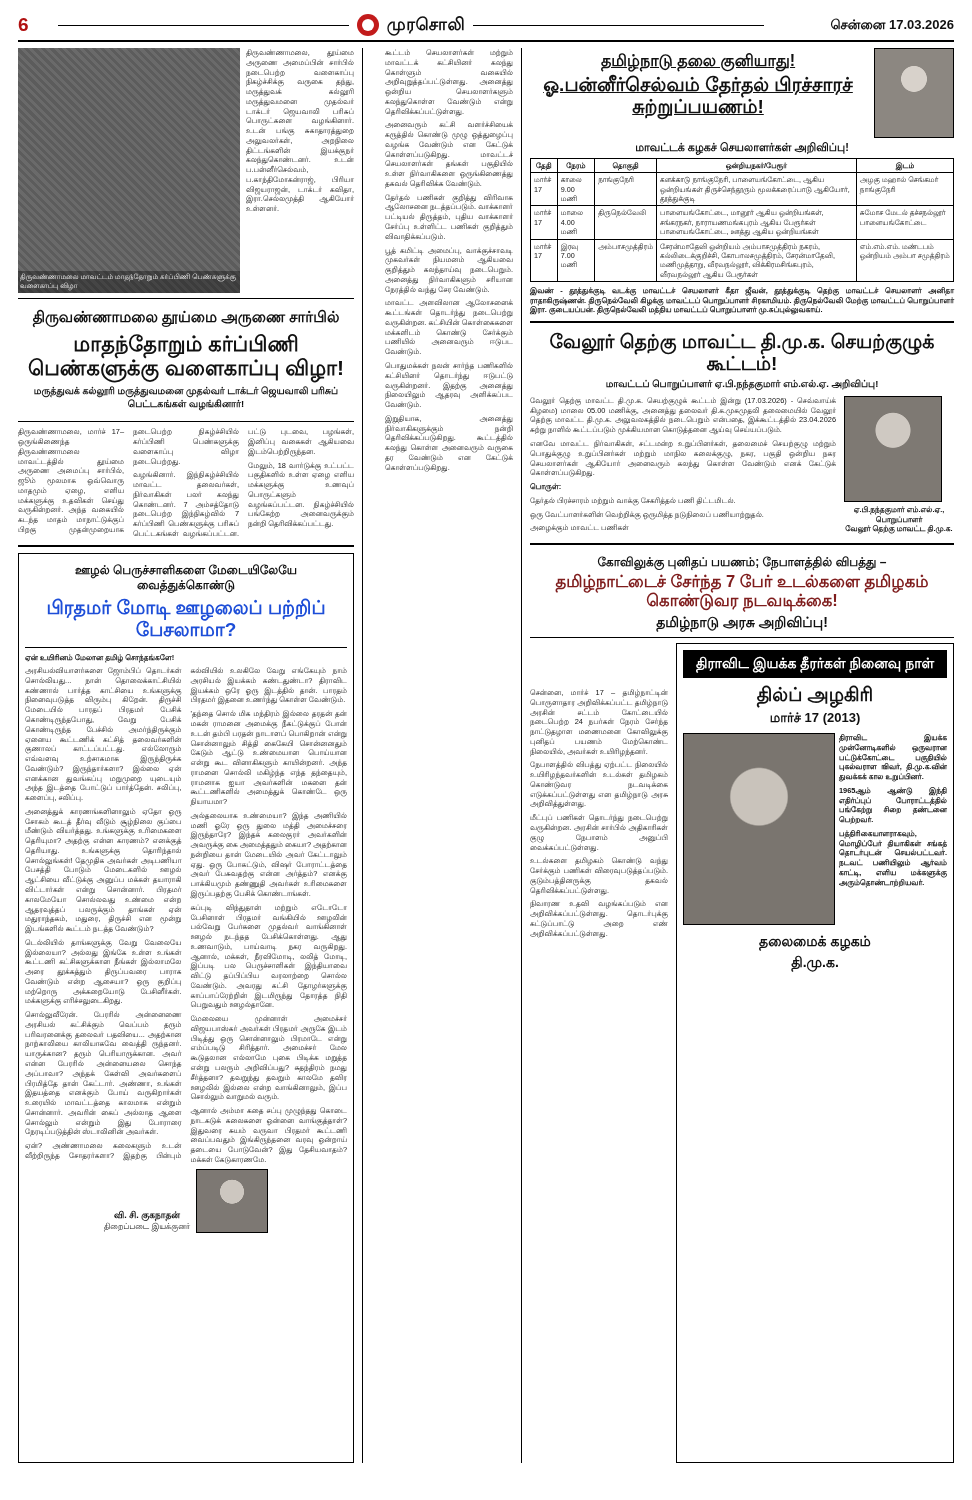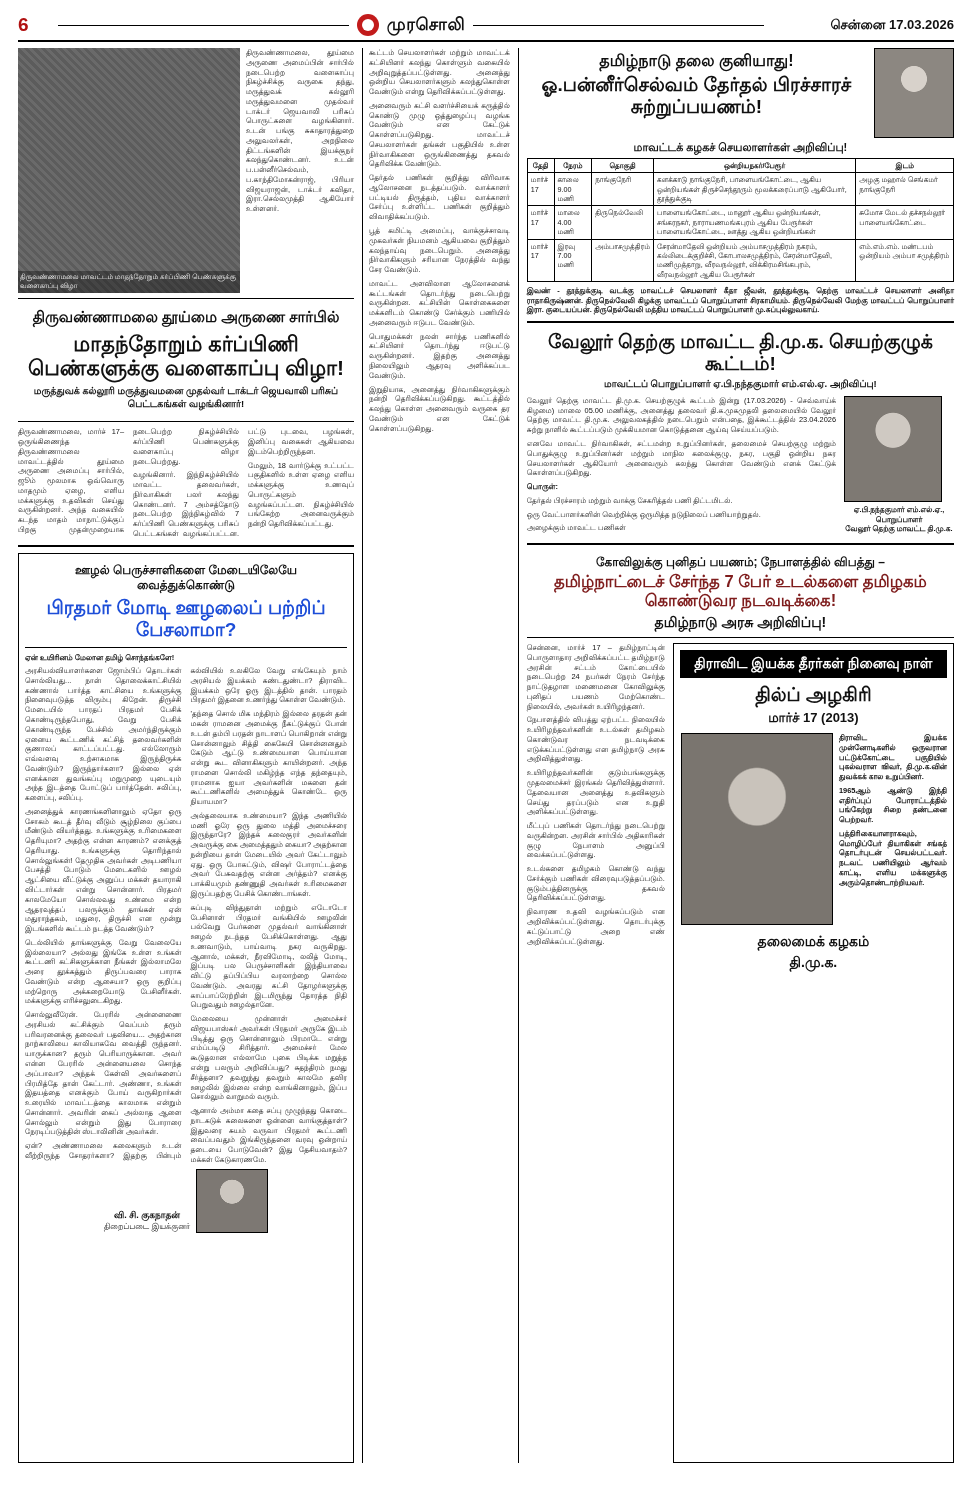--- a/index.html
+++ b/index.html
@@ -136,37 +136,37 @@
         <div class="author-box">
           <div class="author-txt">
             <div>வி. சி. குகநாதன்</div>
             <div style="font-weight:normal;font-size:8px;">திறைப்படை இயக்குனர்</div>
           </div>
           <div class="author-photo"></div>
         </div>
       </div>
     </div>
 
-    <div class="col-mid vrule" style="padding-left:6px;">
+    <div class="col-mid vrule" style="padding-left:22px;">
       <div class="tiny">
         <p>கூட்டம் செயலாளர்கள் மற்றும் மாவட்டக் கட்சியினர் கலந்து கொள்ளும் வகையில் அறிவுறுத்தப்பட்டுள்ளது. அனைத்து ஒன்றிய செயலாளர்களும் கலந்துகொள்ள வேண்டும் என்று தெரிவிக்கப்பட்டுள்ளது.</p>
         <p>அனைவரும் கட்சி வளர்ச்சியைக் கருத்தில் கொண்டு முழு ஒத்துழைப்பு வழங்க வேண்டும் என கேட்டுக் கொள்ளப்படுகிறது. மாவட்டச் செயலாளர்கள் தங்கள் பகுதியில் உள்ள நிர்வாகிகளை ஒருங்கிணைத்து தகவல் தெரிவிக்க வேண்டும்.</p>
         <p>தேர்தல் பணிகள் குறித்து விரிவாக ஆலோசனை நடத்தப்படும். வாக்காளர் பட்டியல் திருத்தம், புதிய வாக்காளர் சேர்ப்பு உள்ளிட்ட பணிகள் குறித்தும் விவாதிக்கப்படும்.</p>
         <p>பூத் கமிட்டி அமைப்பு, வாக்குச்சாவடி முகவர்கள் நியமனம் ஆகியவை குறித்தும் கலந்தாய்வு நடைபெறும். அனைத்து நிர்வாகிகளும் சரியான நேரத்தில் வந்து சேர வேண்டும்.</p>
         <p>மாவட்ட அளவிலான ஆலோசனைக் கூட்டங்கள் தொடர்ந்து நடைபெற்று வருகின்றன. கட்சியின் கொள்கைகளை மக்களிடம் கொண்டு சேர்க்கும் பணியில் அனைவரும் ஈடுபட வேண்டும்.</p>
         <p>பொதுமக்கள் நலன் சார்ந்த பணிகளில் கட்சியினர் தொடர்ந்து ஈடுபட்டு வருகின்றனர். இதற்கு அனைத்து நிலையிலும் ஆதரவு அளிக்கப்பட வேண்டும்.</p>
         <p>இறுதியாக, அனைத்து நிர்வாகிகளுக்கும் நன்றி தெரிவிக்கப்படுகிறது. கூட்டத்தில் கலந்து கொள்ள அனைவரும் வருகை தர வேண்டும் என கேட்டுக் கொள்ளப்படுகிறது.</p>
       </div>
     </div>
 
     <div class="col-right vrule" style="padding-left:8px;">
 
       <div>
         <div style="display:flex;gap:8px;align-items:flex-start;">
-          <div style="flex:1;">
+          <div style="flex:1;text-decoration:underline;">
             <div class="head1" style="font-size:16px;">தமிழ்நாடு தலை குனியாது!</div>
             <div class="head2" style="font-size:19px;">ஓ.பன்னீர்செல்வம் தேர்தல் பிரச்சாரச் சுற்றுப்பயணம்!</div>
           </div>
           <div class="portrait"></div>
         </div>
         <div class="mini-head">மாவட்டக் கழகச் செயலாளர்கள் அறிவிப்பு!</div>
 
         <table class="sched">
           <thead>
             <tr>
@@ -231,24 +231,23 @@
 
       <div>
         <div class="head1" style="font-size:12px;">கோவிலுக்கு புனிதப் பயணம்; நேபாளத்தில் விபத்து –</div>
         <div class="head2" style="font-size:16.5px;color:#7f1d1d;">தமிழ்நாட்டைச் சேர்ந்த 7 பேர் உடல்களை தமிழகம் கொண்டுவர நடவடிக்கை!</div>
         <div class="head1" style="font-size:14px;">தமிழ்நாடு அரசு அறிவிப்பு!</div>
         <div class="rule"></div>
       </div>
 
       <div style="display:flex;gap:8px;flex:1;">
 
-        <div class="tiny" style="width:138px;">
+        <div class="tiny" style="width:138px;margin-top:45px;">
           <p>சென்னை, மார்ச் 17 – தமிழ்நாட்டின் பொருளாதார அறிவிக்கப்பட்ட தமிழ்நாடு அரசின் சட்டம் கோட்டையில் நடைபெற்ற 24 நபர்கள் நேரம் சேர்ந்த நாட்டுதழாள மணைமனை கோவிலுக்கு புனிதப் பயணம் மேற்கொண்ட நிலையில், அவர்கள் உயிரிழந்தனர்.</p>
           <p>நேபாளத்தில் விபத்து ஏற்பட்ட நிலையில் உயிரிழந்தவர்களின் உடல்கள் தமிழகம் கொண்டுவர நடவடிக்கை எடுக்கப்பட்டுள்ளது என தமிழ்நாடு அரசு அறிவித்துள்ளது.</p>
-          <p>உயிரிழந்தவர்களின் குடும்பங்களுக்கு முதலமைச்சர் இரங்கல் தெரிவித்துள்ளார். தேவையான அனைத்து உதவிகளும் செய்து தரப்படும் என உறுதி அளிக்கப்பட்டுள்ளது.</p>
           <p>மீட்புப் பணிகள் தொடர்ந்து நடைபெற்று வருகின்றன. அரசின் சார்பில் அதிகாரிகள் குழு நேபாளம் அனுப்பி வைக்கப்பட்டுள்ளது.</p>
           <p>உடல்களை தமிழகம் கொண்டு வந்து சேர்க்கும் பணிகள் விரைவுபடுத்தப்படும். குடும்பத்தினருக்கு தகவல் தெரிவிக்கப்பட்டுள்ளது.</p>
           <p>நிவாரண உதவி வழங்கப்படும் என அறிவிக்கப்பட்டுள்ளது. தொடர்புக்கு கட்டுப்பாட்டு அறை எண் அறிவிக்கப்பட்டுள்ளது.</p>
         </div>
 
         <div class="memo-frame" style="flex:1;">
           <div class="memo-band">திராவிட இயக்க தீரர்கள் நினைவு நாள்</div>
           <div class="memo-name">தில்ப் அழகிரி</div>
           <div class="memo-date">மார்ச்   17 (2013)</div>
           <div class="memo-cols">

